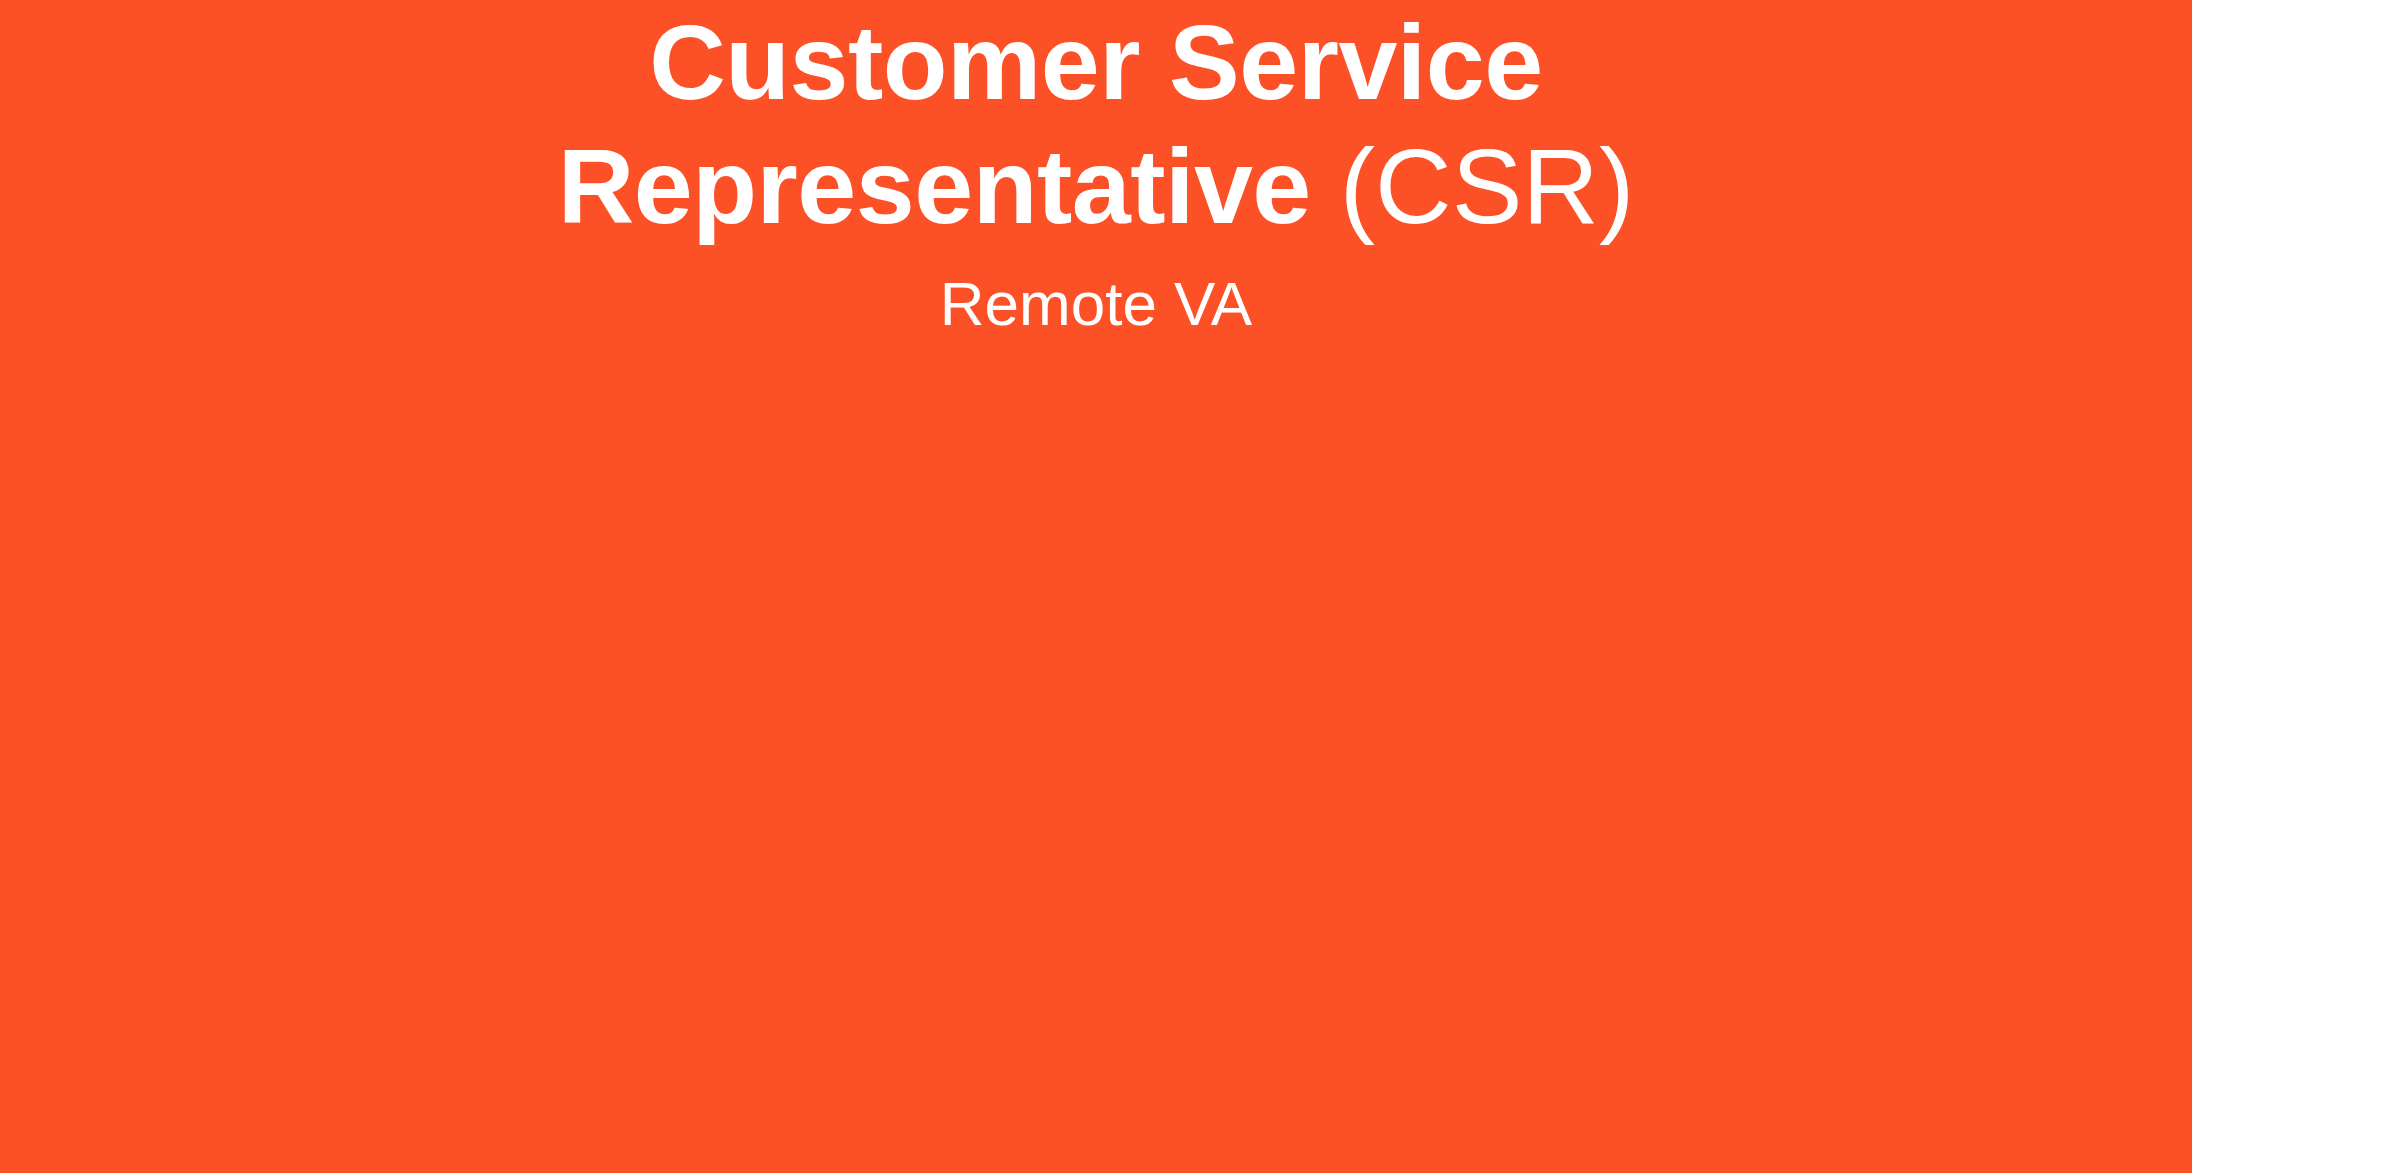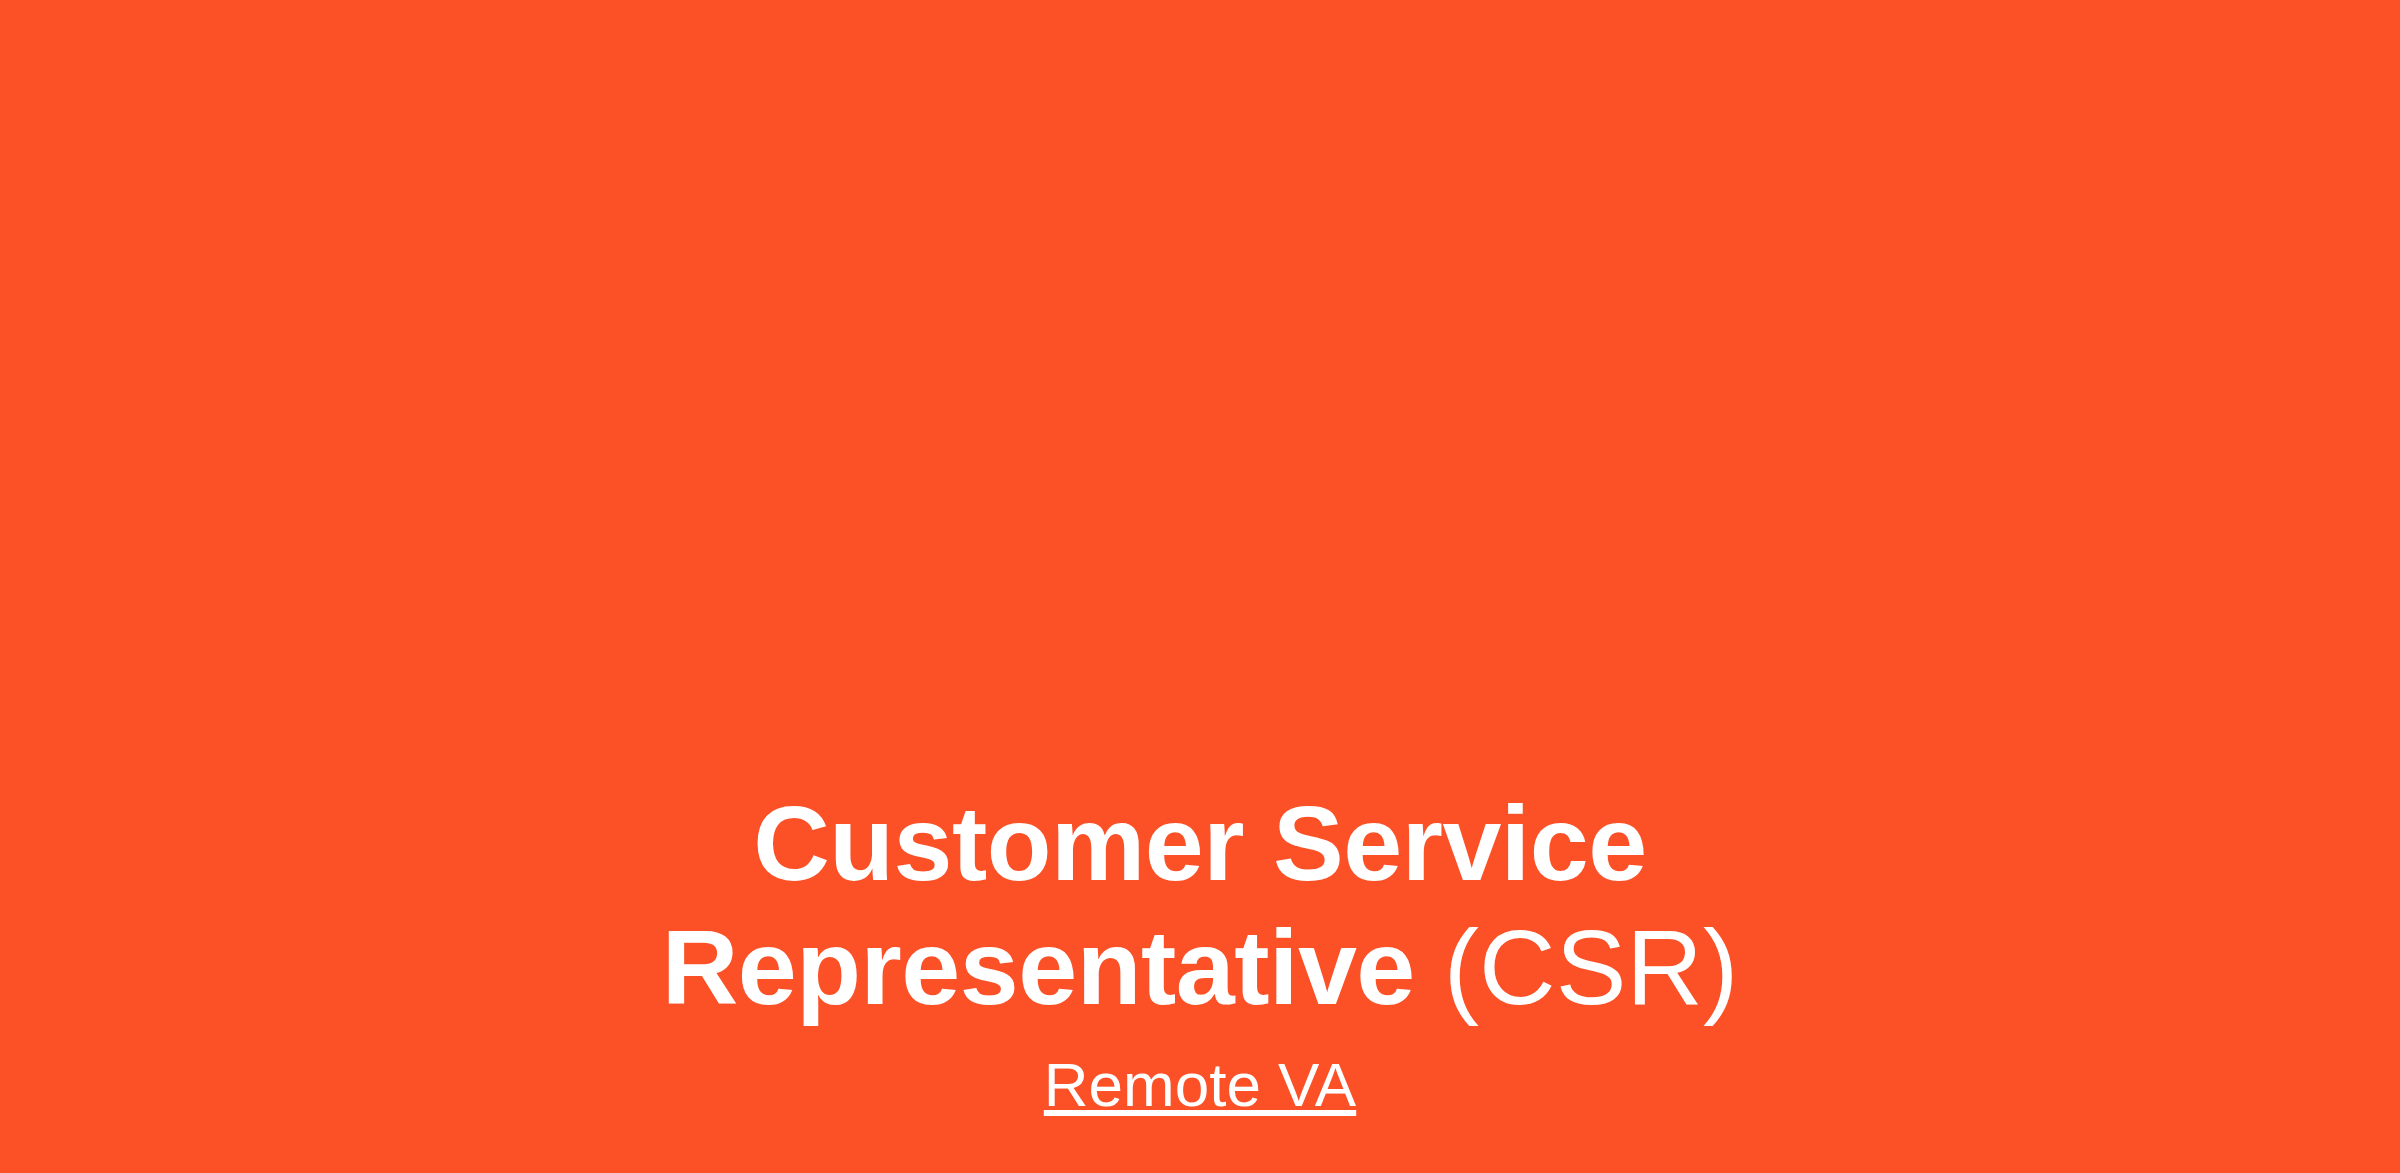--- a/index.html
+++ b/index.html
@@ -10,27 +10,27 @@
 
   body {
     width: 2400px;
     height: 1173px;
     overflow: hidden;
     font-family: "Liberation Sans", sans-serif;
   }
 
   .banner {
     position: relative;
-    width: 2400px;
+    width: 2192px;
     height: 1173px;
     box-sizing: border-box;
     display: flex;
     flex-direction: column;
     align-items: center;
-    justify-content: flex-end;
+    justify-content: flex-start;
     background: #FC5027;
     
     padding-bottom: 54px;
   }
 
   .banner-inner {
     display: flex;
     flex-direction: column;
     align-items: center;
     width: 100%;
@@ -68,16 +68,16 @@
   }
 </style>
 </head>
 <body>
 
 <div class="banner" style="background: rgb(252, 80, 39);">
   <div class="banner-inner">
 
     <h1 class="job-title" style="color: rgb(255, 255, 255);"><span class="title-main">Customer Service Representative</span><span class="sp"> </span><span class="acronym">(CSR)</span></h1>
 
-    <p class="job-subtitle" style="color: rgb(255, 255, 255); text-decoration: underline;">Remote VA</p>
+    <p class="job-subtitle" style="color: rgb(255, 255, 255);">Remote VA</p>
 
   </div>
 </div>
 
 </body></html>

